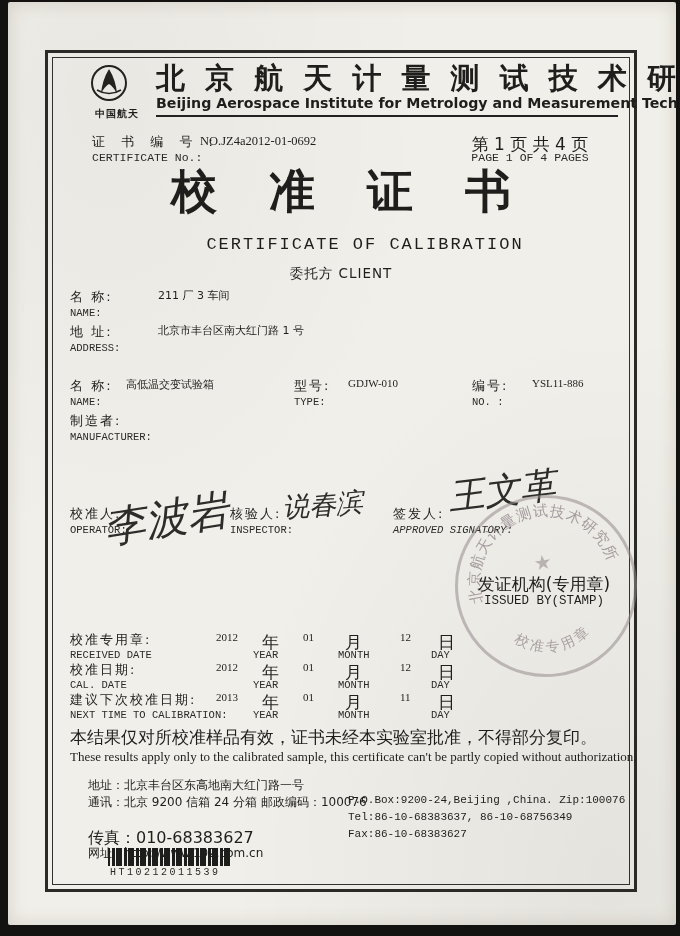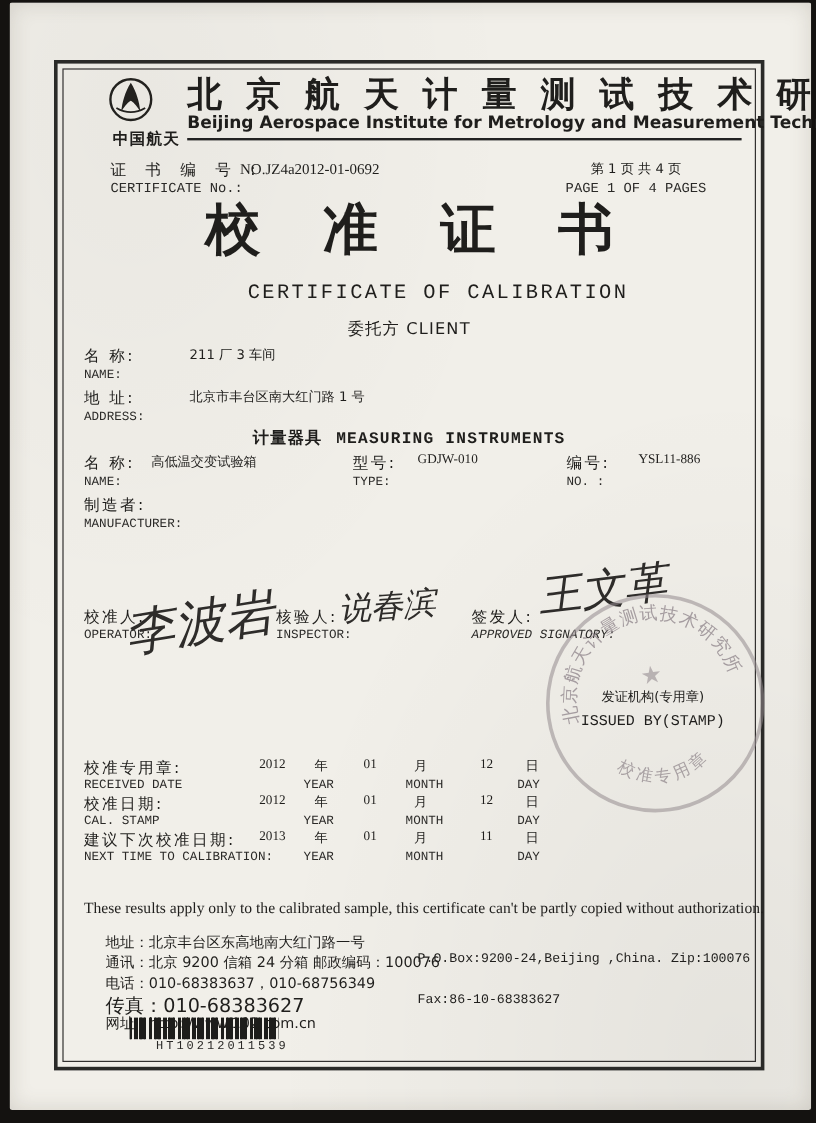--- a/index.html
+++ b/index.html
@@ -6,42 +6,42 @@
   body{width:680px;height:936px;overflow:hidden;background:#141210;
        font-family:"DejaVu Sans","Liberation Sans",sans-serif;color:#1f1e1c;}
   .scan{position:relative;width:680px;height:936px;background:#141210;}
   .paper{position:absolute;left:8px;top:2px;right:4px;bottom:11px;background:#f1efe9;border-radius:2px;
          background-image:radial-gradient(ellipse at 15% 10%, rgba(0,0,0,0.03), transparent 40%),
                           radial-gradient(ellipse at 90% 95%, rgba(0,0,0,0.05), transparent 45%);
          box-shadow:inset 0 0 18px rgba(90,80,60,0.18);}
   .frame{position:absolute;left:37px;top:48px;width:586px;height:836px;border:3px solid #2a2a28;}
   .frame::before{content:"";position:absolute;inset:4px;border:1px solid #333130;pointer-events:none;}
   .abs{position:absolute;white-space:nowrap;}
-  .cn{font-size:11px;}
+  .cn{font-size:17px;}
   .lbl{font-size:13px;letter-spacing:2px;}
   .val{font-size:11px;}
   .sub{font-family:"Liberation Mono","DejaVu Sans Mono",monospace;font-size:10.5px;color:#2b2a28;letter-spacing:0px;}
   .org-cn{font-size:29px;font-weight:bold;letter-spacing:5px;line-height:1.1;}
   .org-en{font-size:14.2px;font-weight:600;padding-bottom:4px;border-bottom:2px solid #222;}
   .title-cn{font-size:46px;font-weight:bold;letter-spacing:18px;text-indent:18px;width:100%;text-align:center;}
   .title-en{font-family:"Liberation Mono","DejaVu Sans Mono",monospace;font-size:17px;letter-spacing:2px;width:100%;text-align:center;margin-left:24px;}
   .center-line{width:100%;text-align:center;font-size:13.5px;letter-spacing:1px;}
   .sig{font-style:italic;color:#2e2c2a;font-family:"DejaVu Serif","Liberation Serif",serif;}
   .stamp{position:absolute;left:407px;top:442px;width:176px;height:176px;border-radius:50%;
          border:3px solid rgba(148,138,142,0.55);transform:rotate(-8deg);}
   .stamp svg{position:absolute;inset:0;}
   .stamp-star{position:absolute;left:0;right:0;top:52px;text-align:center;font-size:20px;color:rgba(150,140,145,0.6);}
   .barcode{position:absolute;left:60px;top:795px;width:124px;height:18px;
     background-image:repeating-linear-gradient(90deg,#1d1d1b 0 2px,transparent 2px 4px),
                      repeating-linear-gradient(90deg,#1d1d1b 0 1px,transparent 1px 6px),
                      repeating-linear-gradient(90deg,transparent 0 9px,#1d1d1b 9px 12px);}
   .barcode-text{font-family:"Liberation Mono","DejaVu Sans Mono",monospace;font-size:10px;letter-spacing:2.5px;color:#2a2927;}
   .mono{font-family:"Liberation Mono","DejaVu Sans Mono",monospace;}
   .serif{font-family:"Liberation Serif","DejaVu Serif",serif;}
-  .logo-txt{font-size:13px;font-weight:bold;letter-spacing:1px;margin-left:16px;}
+  .logo-txt{font-size:10px;font-weight:bold;letter-spacing:1px;margin-left:16px;}
 </style>
 </head>
 <body>
 
 <div class="scan">
   <div class="paper">
     <div class="frame">
 
       <div class="abs" style="left:30px;top:10px;width:62px;text-align:center;">
         <svg width="40" height="40" viewBox="0 0 40 40">
@@ -66,23 +66,20 @@
       <div class="abs title-en" style="left:0;top:182px;">CERTIFICATE OF CALIBRATION</div>
       <div class="abs center-line" style="left:0;top:212px;">委托方  CLIENT</div>
 
       <span class="abs lbl" style="left:22px;top:235px;">名  称:</span>
       <span class="abs val" style="left:110px;top:235px;">211 厂 3 车间</span>
       <span class="abs sub" style="left:22px;top:254px;">NAME:</span>
       <span class="abs lbl" style="left:22px;top:270px;">地  址:</span>
       <span class="abs val" style="left:110px;top:270px;">北京市丰台区南大红门路 1 号</span>
       <span class="abs sub" style="left:22px;top:289px;">ADDRESS:</span>
 
-      <div class="abs center-line" style="left:0;top:303px;font-weight:bold;">
-        <span>计量器具</span>&nbsp;&nbsp;<span class="mono" style="font-size:13.5px;">MEASURING INSTRUMENTS</span>
-      </div>
       <span class="abs lbl" style="left:22px;top:324px;">名 称:</span>
       <span class="abs val" style="left:78px;top:324px;">高低温交变试验箱</span>
       <span class="abs lbl" style="left:246px;top:324px;">型号:</span>
       <span class="abs val serif" style="left:300px;top:324px;">GDJW-010</span>
       <span class="abs lbl" style="left:424px;top:324px;">编号:</span>
       <span class="abs val serif" style="left:484px;top:324px;">YSL11-886</span>
       <span class="abs sub" style="left:22px;top:343px;">NAME:</span>
       <span class="abs sub" style="left:246px;top:343px;">TYPE:</span>
       <span class="abs sub" style="left:424px;top:343px;">NO. :</span>
       <span class="abs lbl" style="left:22px;top:359px;">制造者:</span>
@@ -128,45 +125,46 @@
       <span class="abs sub" style="left:290px;top:596px;">MONTH</span>
       <span class="abs sub" style="left:383px;top:596px;">DAY</span>
 
       <span class="abs lbl" style="left:22px;top:608px;">校准日期:</span>
       <span class="abs val serif" style="left:168px;top:608px;">2012</span>
       <span class="abs cn" style="left:214px;top:608px;">年</span>
       <span class="abs val serif" style="left:255px;top:608px;">01</span>
       <span class="abs cn" style="left:297px;top:608px;">月</span>
       <span class="abs val serif" style="left:352px;top:608px;">12</span>
       <span class="abs cn" style="left:390px;top:608px;">日</span>
-      <span class="abs sub" style="left:22px;top:626px;">CAL. STAMP</span>
+      <span class="abs sub" style="left:22px;top:626px;">CAL. DATE</span>
       <span class="abs sub" style="left:205px;top:626px;">YEAR</span>
       <span class="abs sub" style="left:290px;top:626px;">MONTH</span>
       <span class="abs sub" style="left:383px;top:626px;">DAY</span>
 
       <span class="abs lbl" style="left:22px;top:638px;">建议下次校准日期:</span>
       <span class="abs val serif" style="left:168px;top:638px;">2013</span>
       <span class="abs cn" style="left:214px;top:638px;">年</span>
       <span class="abs val serif" style="left:255px;top:638px;">01</span>
       <span class="abs cn" style="left:297px;top:638px;">月</span>
       <span class="abs val serif" style="left:352px;top:638px;">11</span>
       <span class="abs cn" style="left:390px;top:638px;">日</span>
       <span class="abs sub" style="left:22px;top:656px;">NEXT TIME TO CALIBRATION:</span>
       <span class="abs sub" style="left:205px;top:656px;">YEAR</span>
       <span class="abs sub" style="left:290px;top:656px;">MONTH</span>
       <span class="abs sub" style="left:383px;top:656px;">DAY</span>
 
+      <span class="abs cn" style="left:22px;top:673px;">本结果仅对所校准样品有效，证书未经本实验室批准，不得部分复印。</span>
       <span class="abs serif" style="left:22px;top:696px;font-size:13px;">These results apply only to the calibrated sample, this certificate can't be partly copied without authorization.</span>
 
       <span class="abs cn" style="left:40px;top:724px;font-size:12px;">地址：北京丰台区东高地南大红门路一号</span>
       <span class="abs cn" style="left:40px;top:741px;font-size:12px;">通讯：北京 9200 信箱 24 分箱  邮政编码：100076</span>
-      <span class="abs cn" style="left:40px;top:758px;font-size:12px;">电话：010-68383637，010-68756349</span>
       <span class="abs cn" style="left:40px;top:775px;font-size:16px;">传真：010-68383627</span>
       <span class="abs cn" style="left:40px;top:792px;font-size:12px;">网址：http://www.102.com.cn</span>
       <span class="abs mono" style="left:300px;top:741px;font-size:11px;">P.O.Box:9200-24,Beijing ,China. Zip:100076</span>
+      <span class="abs mono" style="left:300px;top:758px;font-size:11px;">Tel:86-10-68383637, 86-10-68756349</span>
       <span class="abs mono" style="left:300px;top:775px;font-size:11px;">Fax:86-10-68383627</span>
 
       <div class="barcode"></div>
-      <span class="abs barcode-text" style="left:62px;top:814px;margin-left:20px;">HT10212011539</span>
+      <span class="abs barcode-text" style="left:62px;top:814px;">HT10212011539</span>
 
     </div>
   </div>
 </div>
 
 </body></html>

